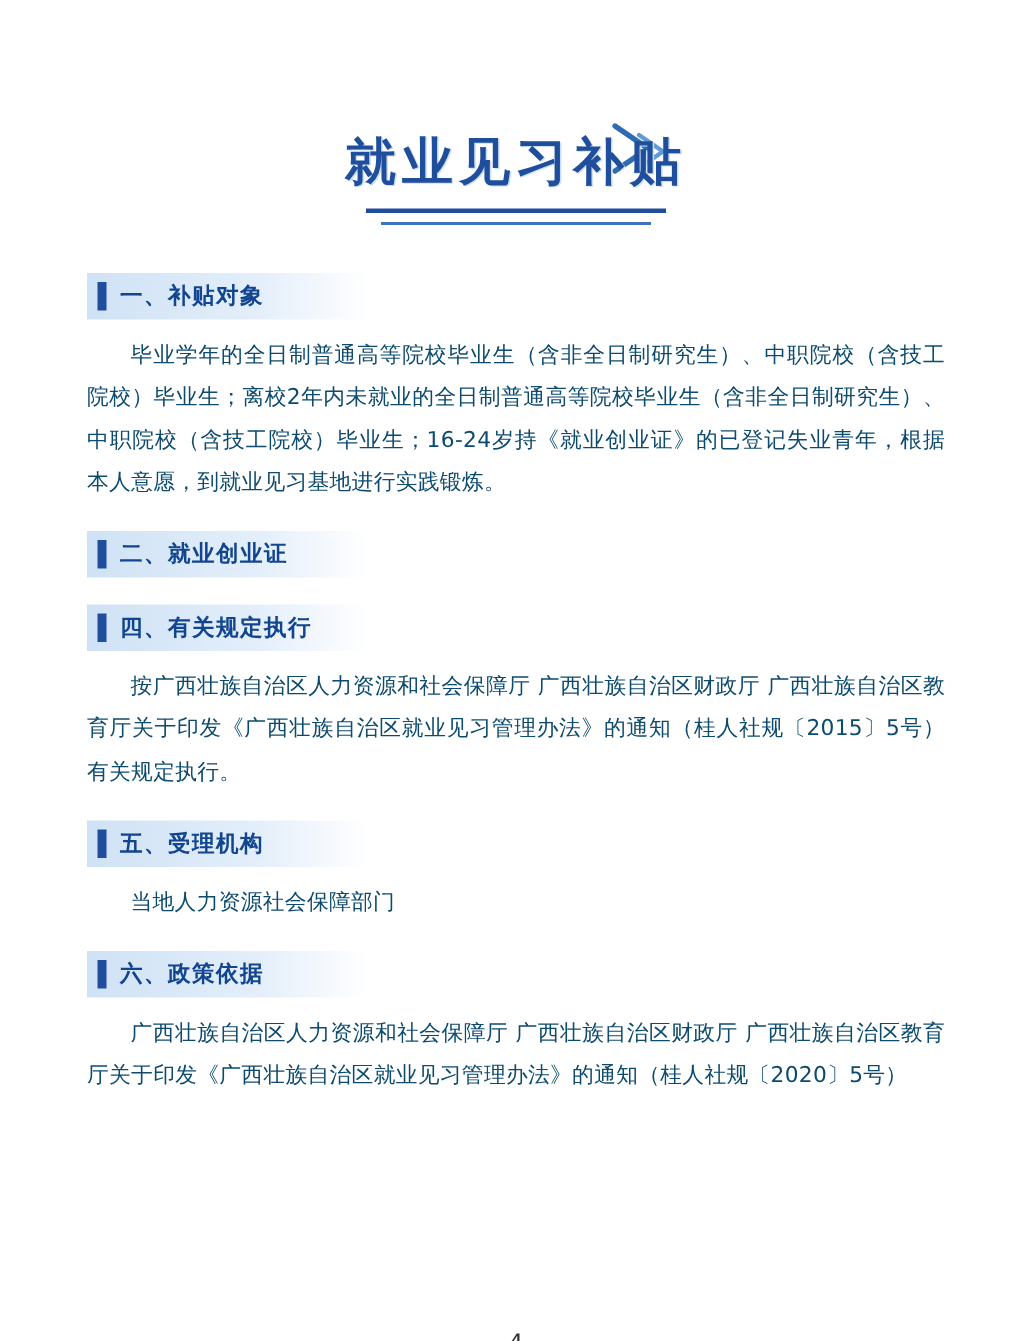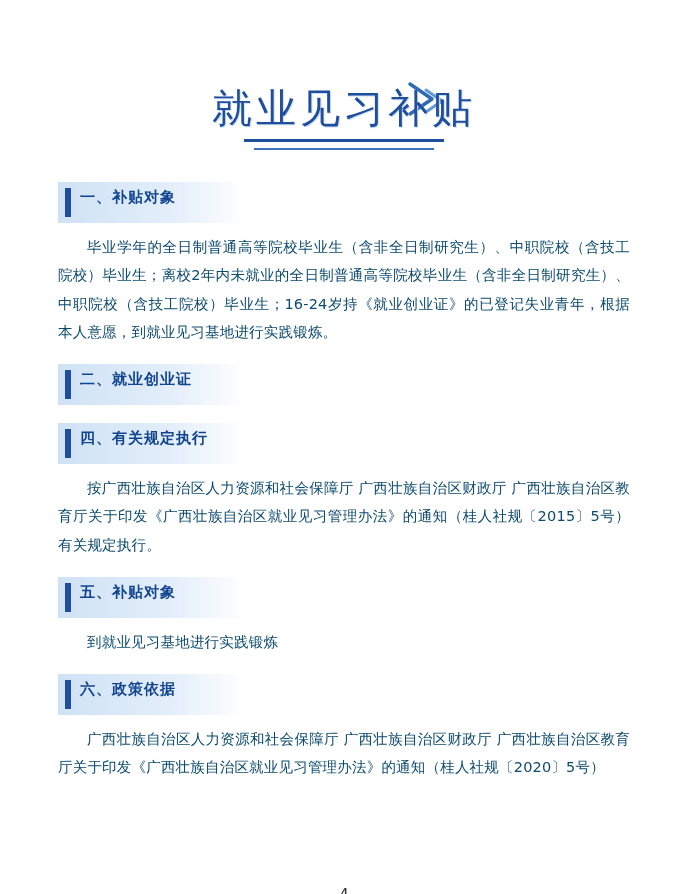--- a/index.html
+++ b/index.html
@@ -26,22 +26,22 @@
   .title-wrap {
     position: relative;
     height: 112px;
     margin-top: 52px;
     display: flex;
     align-items: center;
     justify-content: center;
   }
   .title-text {
     font-family: "DejaVu Sans", sans-serif;
-    font-weight: normal;
-    font-size: 40px;
+    font-weight: bold;
+    font-size: 34px;
     letter-spacing: 4px;
     color: #1f4e9c;
     position: relative;
     z-index: 3;
     text-shadow: 1px 1px 0 #cddff2;
   }
   .title-underline {
     position: absolute;
     left: 186px;
     right: 186px;
@@ -66,21 +66,21 @@
 
   
   .section {
     margin-top: 18px;
   }
   .sec-head {
     position: relative;
     display: inline-block;
     min-width: 188px;
     background: linear-gradient(to right, #cfe2f5 0%, #e3eefa 60%, #ffffff 100%);
-    padding: 6px 26px 16px 22px;
+    padding: 6px 26px 6px 22px;
     box-sizing: border-box;
   }
   .sec-head::before {
     content: "";
     position: absolute;
     left: 7px;
     top: 6px;
     bottom: 6px;
     width: 6px;
     background: #1f4e9c;
@@ -149,23 +149,23 @@
 
   <div class="section">
     <div class="sec-head">
       <span class="sec-head-text">四、有关规定执行</span>
     </div>
     <p class="sec-body">按广西壮族自治区人力资源和社会保障厅 广西壮族自治区财政厅 广西壮族自治区教育厅关于印发《广西壮族自治区就业见习管理办法》的通知（桂人社规〔2015〕5号）有关规定执行。</p>
   </div>
 
   <div class="section">
     <div class="sec-head">
-      <span class="sec-head-text">五、补贴对象</span>
+      <span class="sec-head-text">五、受理机构</span>
     </div>
-    <p class="sec-body">到就业见习基地进行实践锻炼</p>
+    <p class="sec-body">当地人力资源社会保障部门</p>
   </div>
 
   <div class="section">
     <div class="sec-head">
       <span class="sec-head-text">六、政策依据</span>
     </div>
     <p class="sec-body">广西壮族自治区人力资源和社会保障厅 广西壮族自治区财政厅 广西壮族自治区教育厅关于印发《广西壮族自治区就业见习管理办法》的通知（桂人社规〔2020〕5号）</p>
   </div>
 
   <div class="page-number">4</div>

